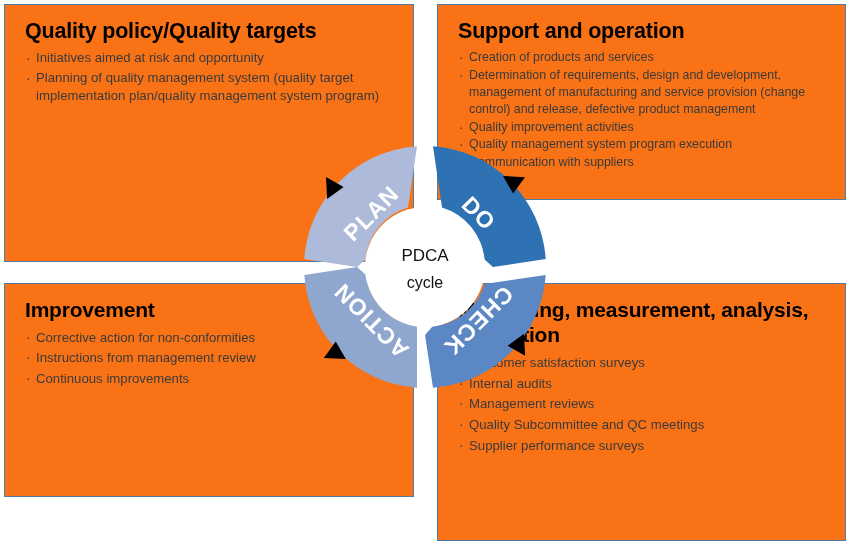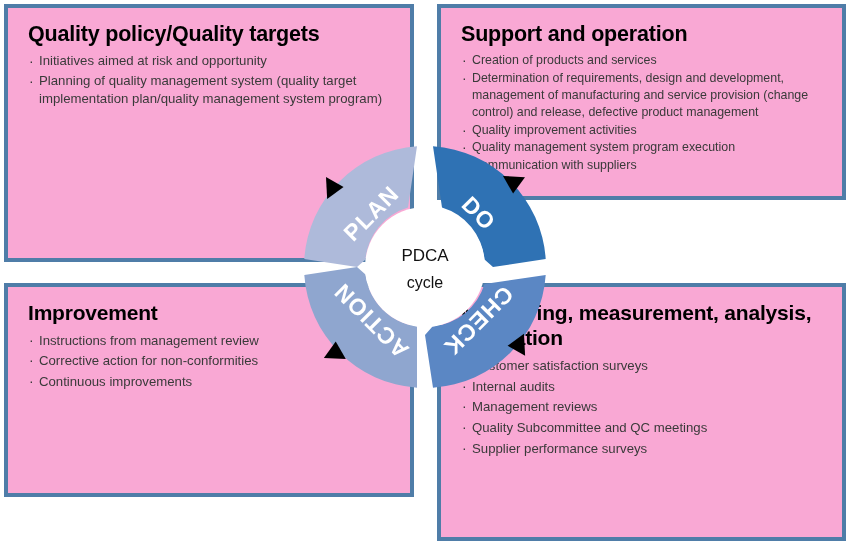--- a/index.html
+++ b/index.html
@@ -11,22 +11,22 @@
     width: 850px;
     height: 545px;
     position: relative;
     font-family: "Liberation Sans", sans-serif;
     overflow: hidden;
   }
 
   .panel {
     position: absolute;
     box-sizing: border-box;
-    border: 4px solid #0f766e;
-    background: #f9a8d4;
+    border: 1px solid #0f766e;
+    background: #f97316;
   }
   .panel-tl { left: 4px;   top: 4px;   width: 410px; height: 258px; }
   .panel-tr { left: 437px; top: 4px;   width: 409px; height: 196px; }
   .panel-bl { left: 4px;   top: 283px; width: 410px; height: 214px; }
   .panel-br { left: 437px; top: 283px; width: 409px; height: 258px; }
 
   .panel-inner {
     padding: 14px 16px 0 20px;
   }
 
@@ -125,22 +125,22 @@
       <li style="color: rgb(58, 58, 58);">Quality management system program execution</li>
       <li style="color: rgb(58, 58, 58);">Communication with suppliers</li>
     </ul>
   </div>
 </div>
 
 <div class="panel panel-bl" style="border-color: rgb(79, 125, 168);">
   <div class="panel-inner">
     <h2 class="panel-title" style="color: rgb(0, 0, 0);">Improvement</h2>
     <ul class="bullets">
+      <li style="color: rgb(58, 58, 58);">Corrective action for non-conformities</li>
       <li style="color: rgb(58, 58, 58);">Instructions from management review</li>
-      <li style="color: rgb(58, 58, 58);">Corrective action for non-conformities</li>
       <li style="color: rgb(58, 58, 58);">Continuous improvements</li>
     </ul>
   </div>
 </div>
 
 <div class="panel panel-br" style="border-color: rgb(79, 125, 168);">
   <div class="panel-inner">
     <h2 class="panel-title" style="color: rgb(0, 0, 0);">Monitoring, measurement, analysis, evaluation</h2>
     <ul class="bullets">
       <li style="color: rgb(58, 58, 58);">Customer satisfaction surveys</li>

